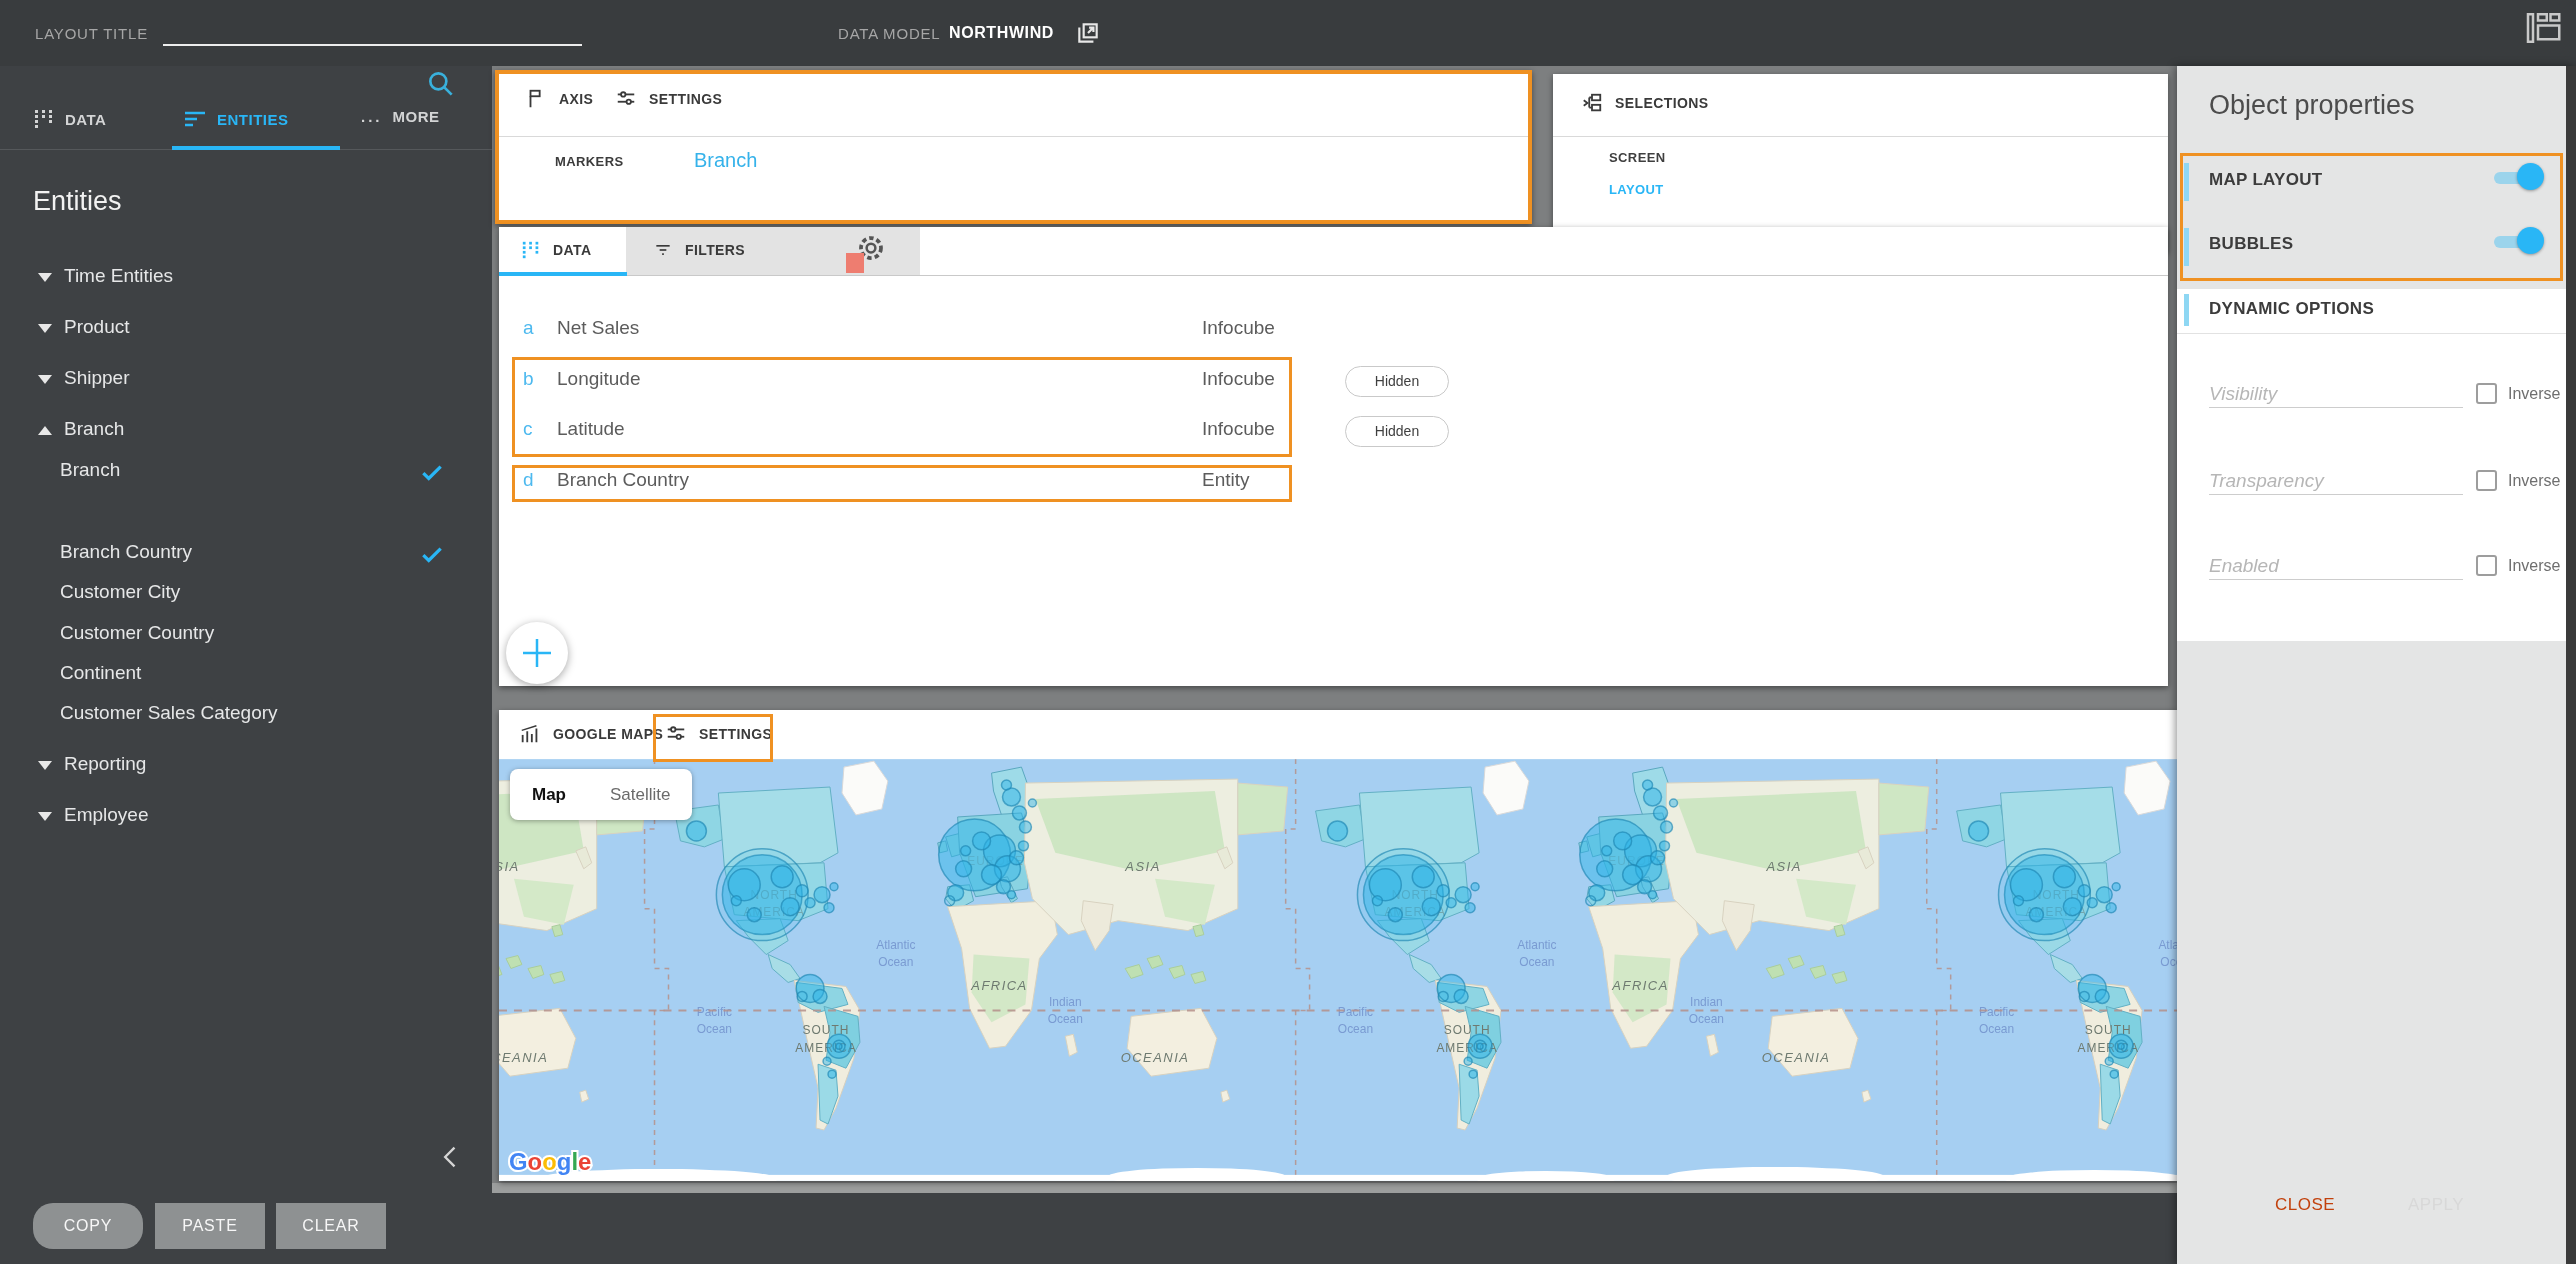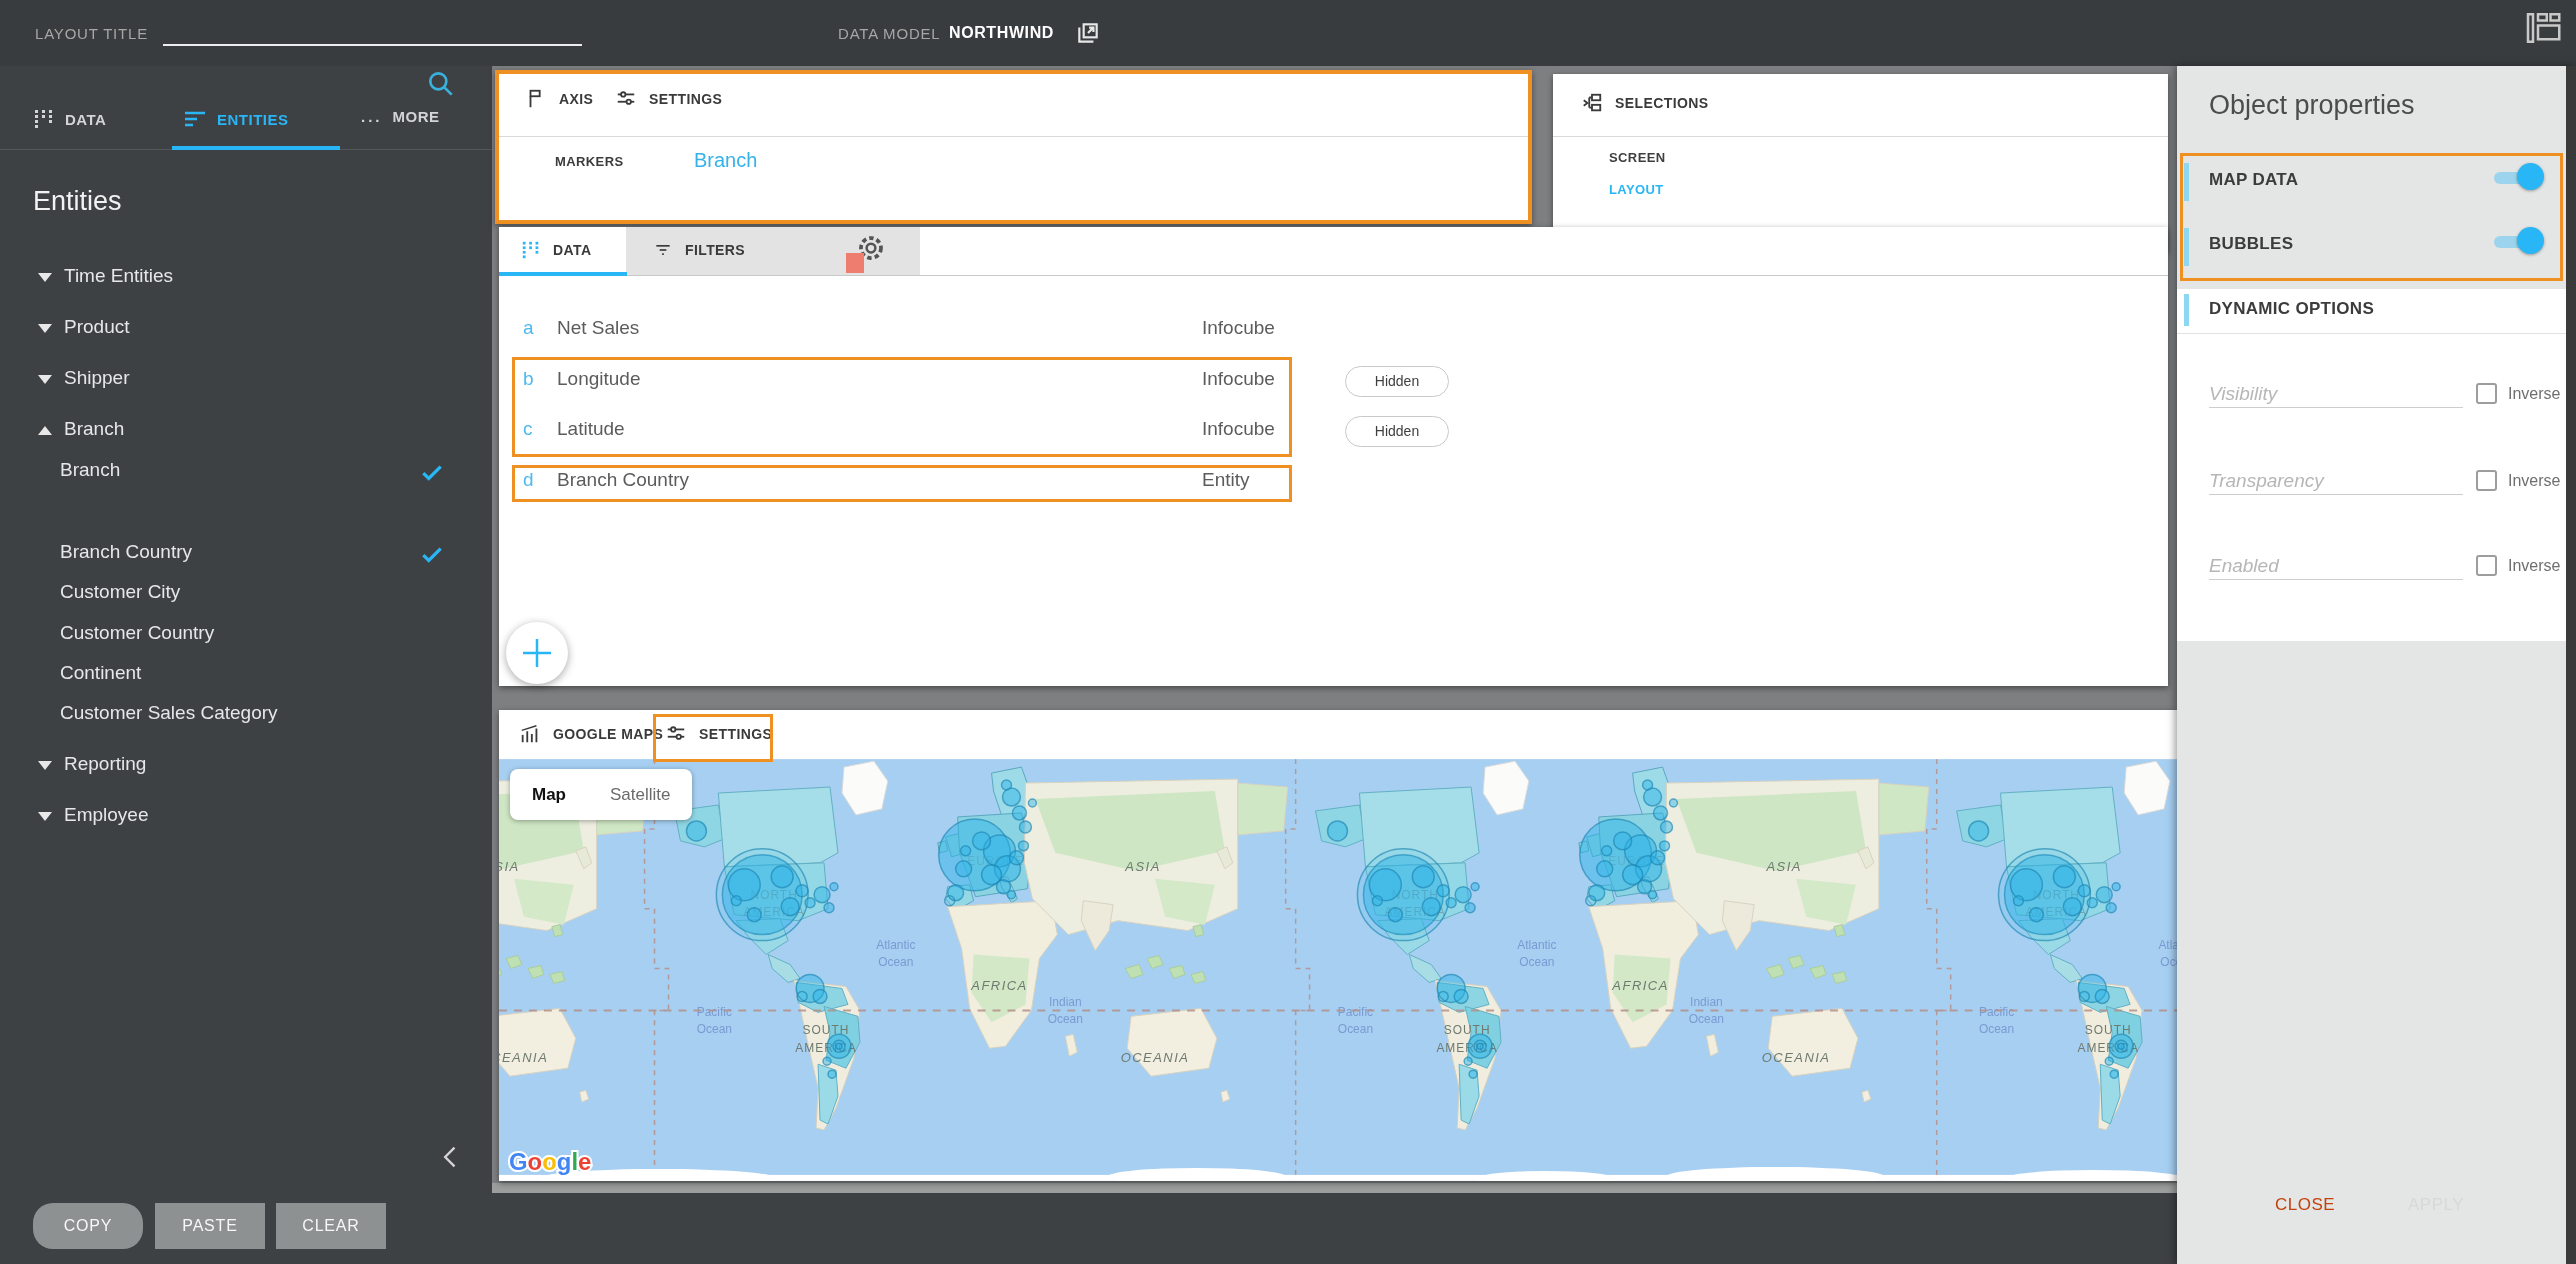--- a/index.html
+++ b/index.html
@@ -477,21 +477,21 @@
   </div>
 
   <div class="hl" style="left:653px; top:714px; width:120px; height:48px;"></div>
 
   <div class="props">
     <div class="props-title">Object properties</div>
 
     <div class="hl" style="left:3px; top:87px; width:383px; height:128px;"></div>
 
     <div class="prow-bar" style="top:97px; height:38px;"></div>
-    <div class="prow-lbl" style="top:104px;">MAP DATA</div>
+    <div class="prow-lbl" style="top:104px;">MAP LAYOUT</div>
     <div class="switch" style="left:317px; top:102px;">
       <div class="track"></div>
       <div class="knob"></div>
     </div>
 
     <div class="prow-bar" style="top:162px; height:38px;"></div>
     <div class="prow-lbl" style="top:168px;">BUBBLES</div>
     <div class="switch" style="left:317px; top:166px;">
       <div class="track"></div>
       <div class="knob"></div>

